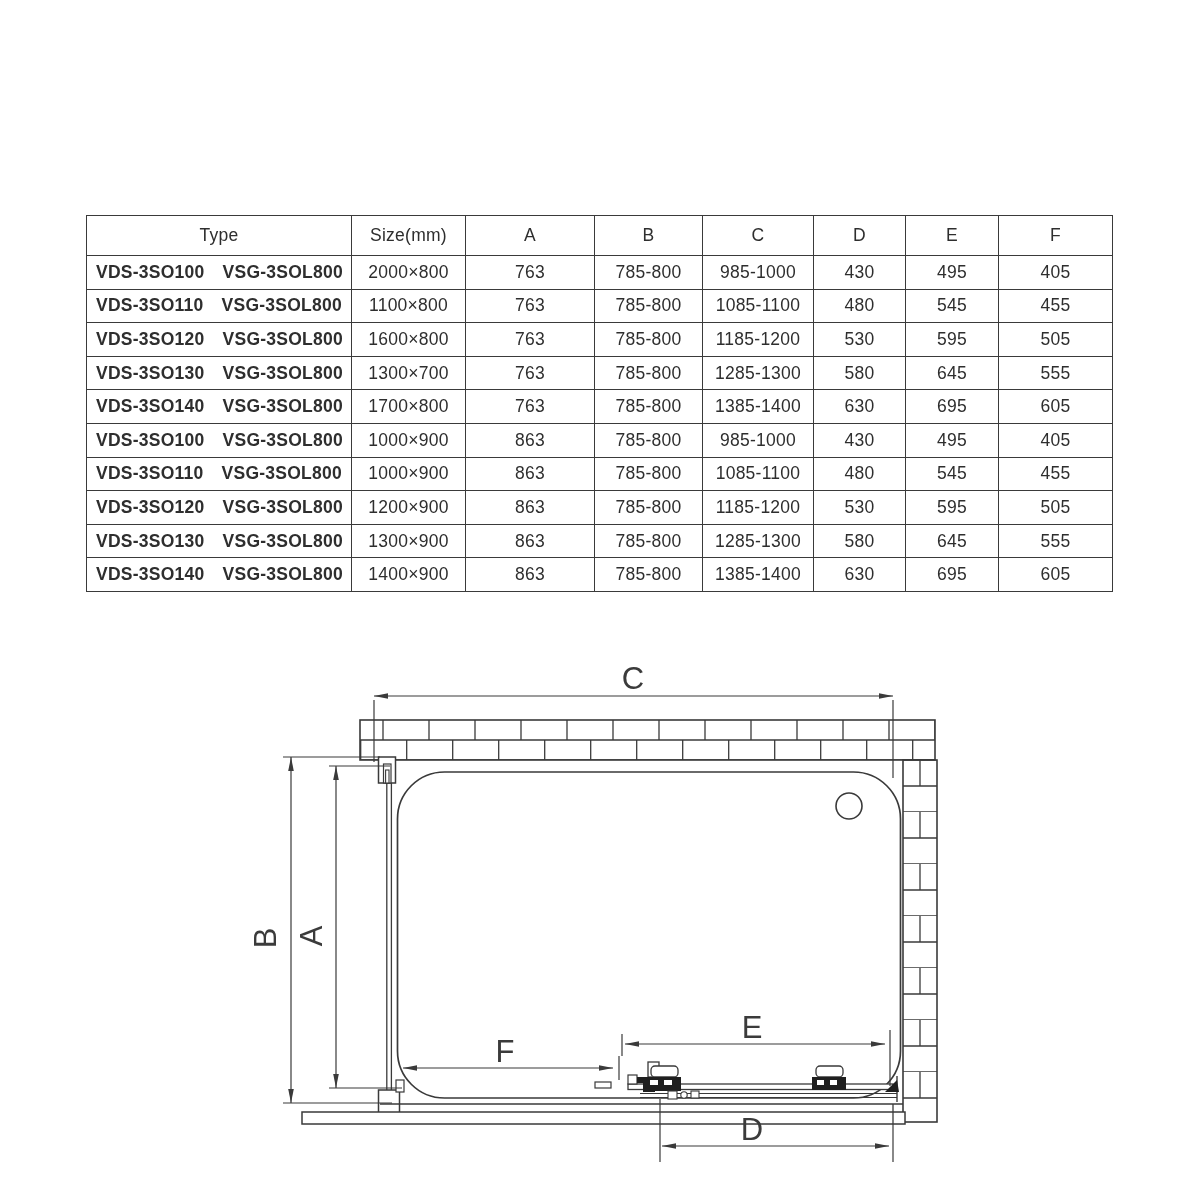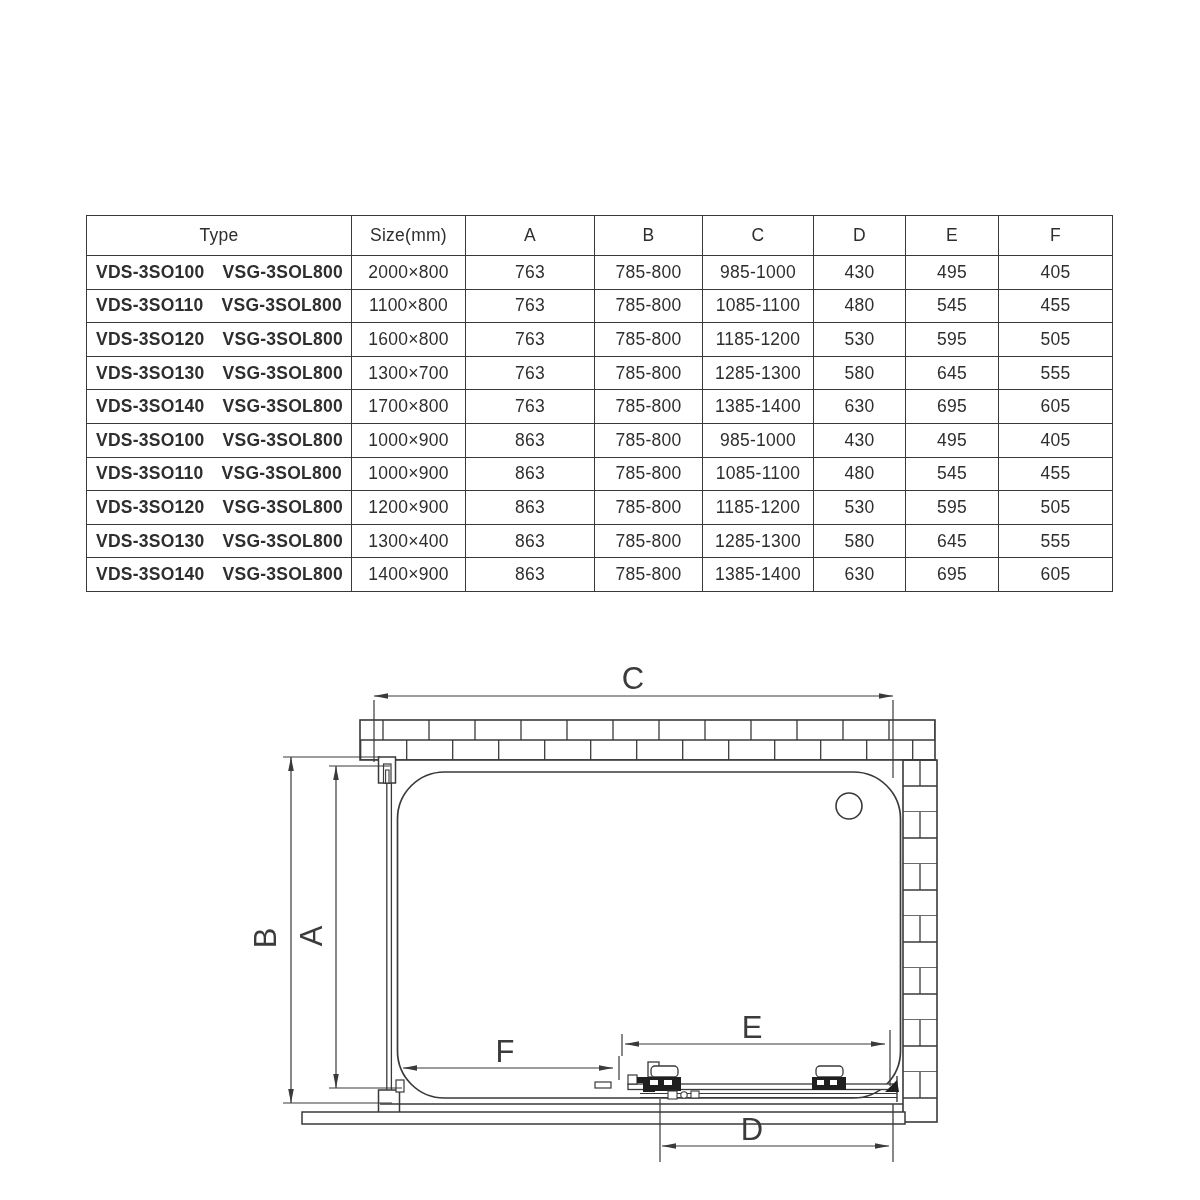--- a/index.html
+++ b/index.html
@@ -119,21 +119,21 @@
           <td>1200×900</td>
           <td>863</td>
           <td>785-800</td>
           <td>1185-1200</td>
           <td>530</td>
           <td>595</td>
           <td>505</td>
         </tr>
         <tr>
           <td class="type-cell"><span>VDS-3SO130</span><span>VSG-3SOL800</span></td>
-          <td>1300×400</td>
+          <td>1300×900</td>
           <td>863</td>
           <td>785-800</td>
           <td>1285-1300</td>
           <td>580</td>
           <td>645</td>
           <td>555</td>
         </tr>
         <tr>
           <td class="type-cell"><span>VDS-3SO140</span><span>VSG-3SOL800</span></td>
           <td>1400×900</td>

